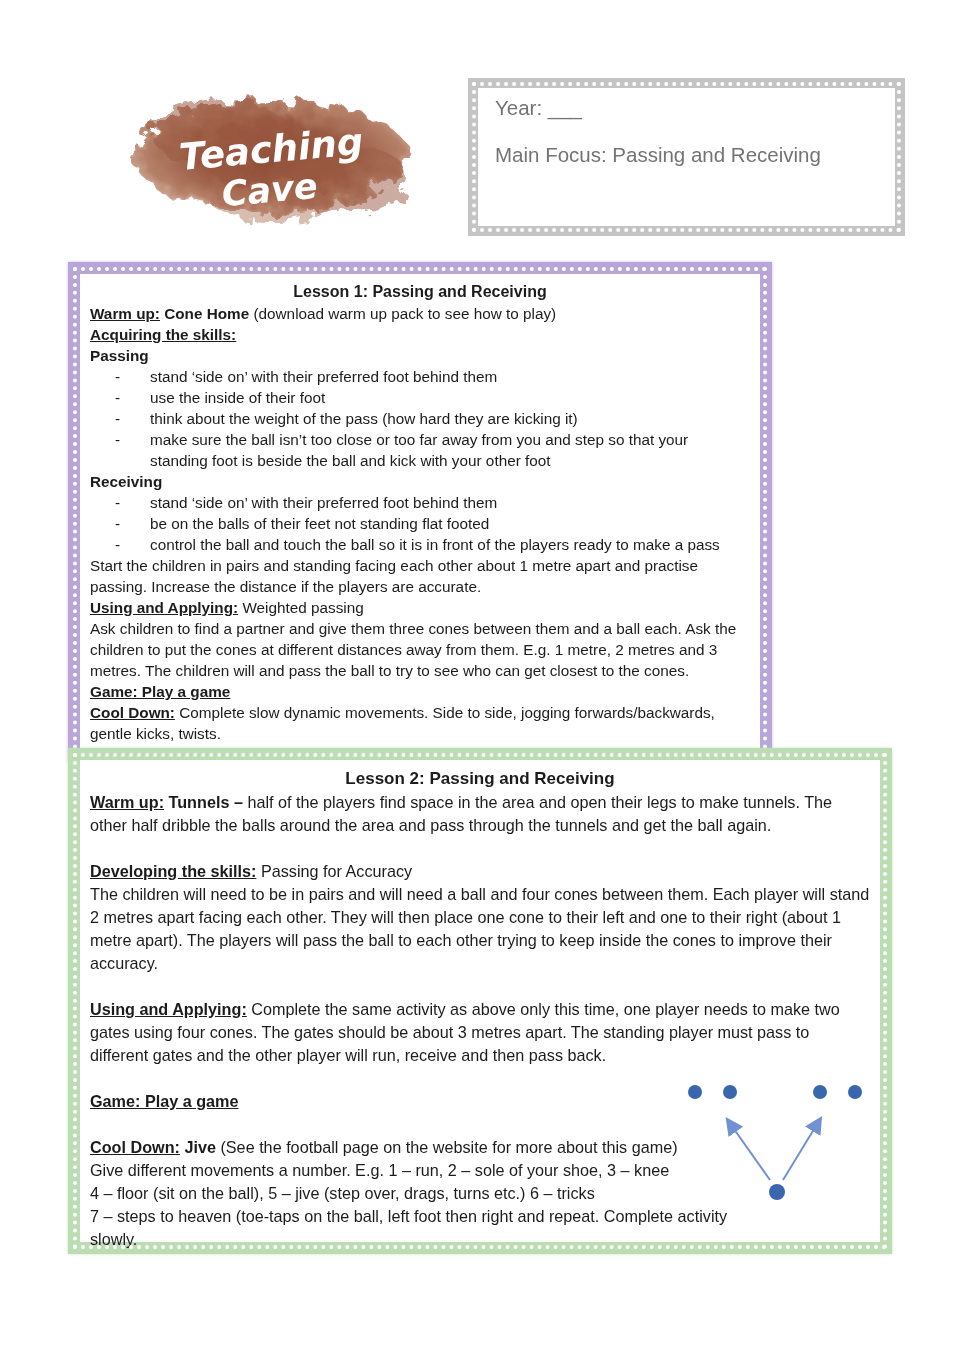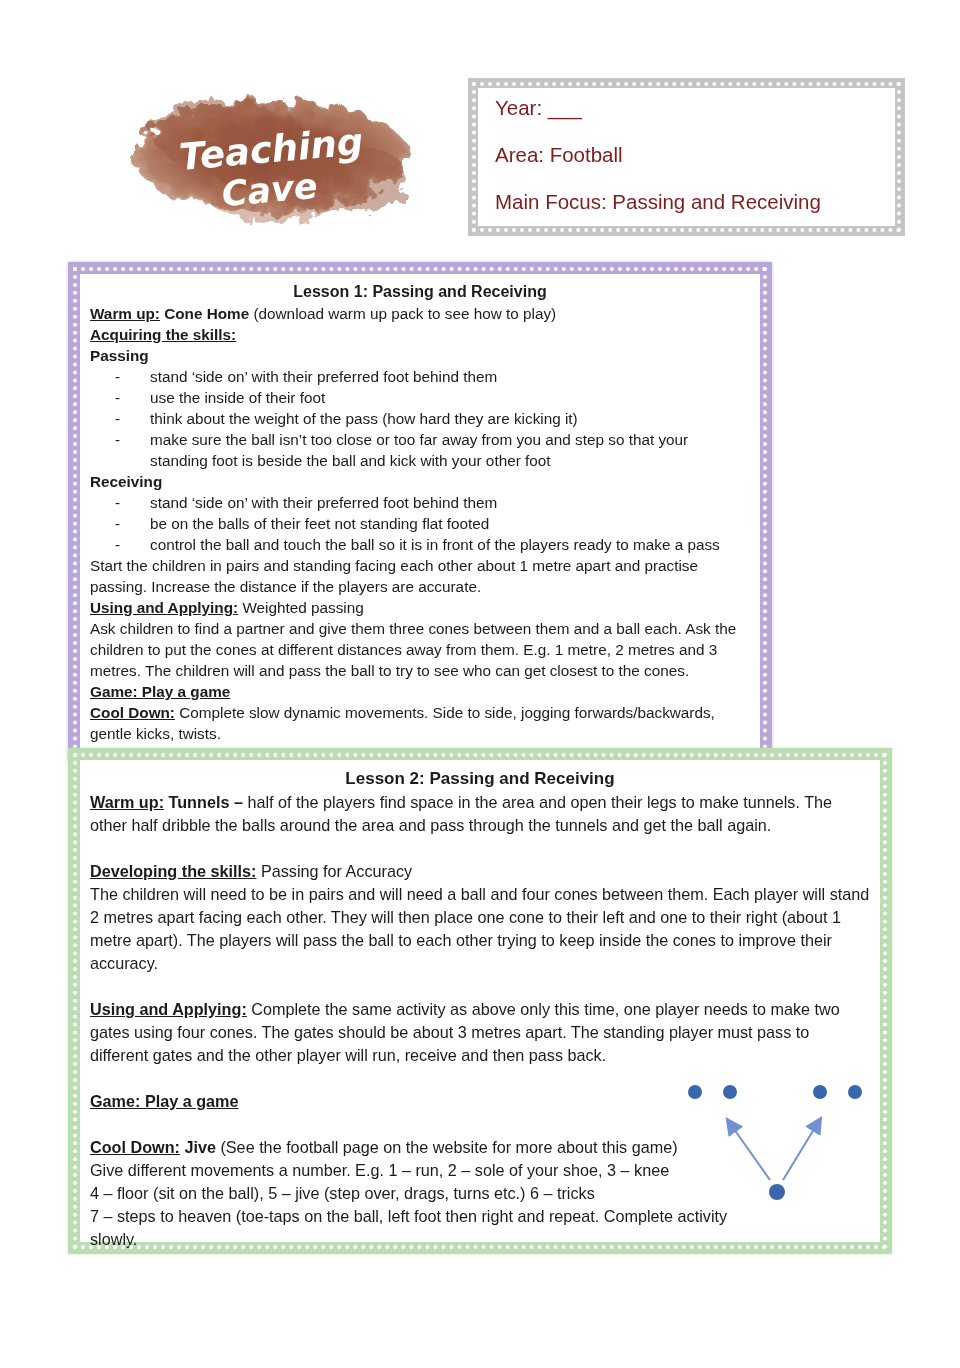--- a/index.html
+++ b/index.html
@@ -33,21 +33,21 @@
     border: 10px solid #c4c4c4;
     outline: 4px dotted #ffffff;
     outline-offset: -8px;
   }
 
   
   .logo { position: absolute; left: 112px; top: 82px; width: 320px; height: 155px; }
 
   
   .header-box { left: 468px; top: 78px; width: 437px; height: 158px; padding: 8px 6px 0 17px; }
-  .header-box p { font-size: 20.5px; line-height: 24px; margin-bottom: 23px; color: #7f1d1d; }
+  .header-box p { font-size: 20.5px; line-height: 24px; margin-bottom: 23px; color: #737373; }
 
   
   .lesson1 { left: 68px; top: 262px; width: 704px; height: 500px; padding: 7px 10px 0 10px; }
   .lesson2 { left: 68px; top: 748px; width: 824px; height: 506px; padding: 7px 10px 0 10px; }
 
   .lesson1 .body { font-size: 15.3px; line-height: 21px; }
   .lesson2 .body { font-size: 16.2px; line-height: 23px; }
 
   .lesson-title { text-align: center; font-weight: bold; }
   .lesson1 .lesson-title { font-size: 16px; line-height: 22px; }
@@ -89,21 +89,20 @@
       <ellipse cx="225" cy="95" rx="70" ry="36" fill="#9a5a42" opacity="0.5"></ellipse>
       <ellipse cx="160" cy="120" rx="60" ry="20" fill="#a86a50" opacity="0.45"></ellipse>
     </g>
     <text x="160" y="80" text-anchor="middle" fill="#ffffff" font-family="DejaVu Sans, sans-serif" font-size="37" font-weight="bold" font-style="italic" transform="rotate(-5 160 75)">Teaching</text>
     <text x="158" y="120" text-anchor="middle" fill="#ffffff" font-family="DejaVu Sans, sans-serif" font-size="35" font-weight="bold" font-style="italic" transform="rotate(-5 158 112)">Cave</text>
   </svg>
 </div>
 
 <div class="dotted-box gray header-box">
   <p>Year: ___</p>
-  <p>Area: Football</p>
   <p>Main Focus: Passing and Receiving</p>
 </div>
 
 <div class="dotted-box purple lesson1">
   <div class="lesson-title">Lesson 1: Passing and Receiving</div>
   <div class="body">
     <p><span class="bu">Warm up:</span><span class="b"> Cone Home</span><span> (download warm up pack to see how to play)</span></p>
     <p><span class="bu">Acquiring the skills:</span></p>
     <p class="b">Passing</p>
 

